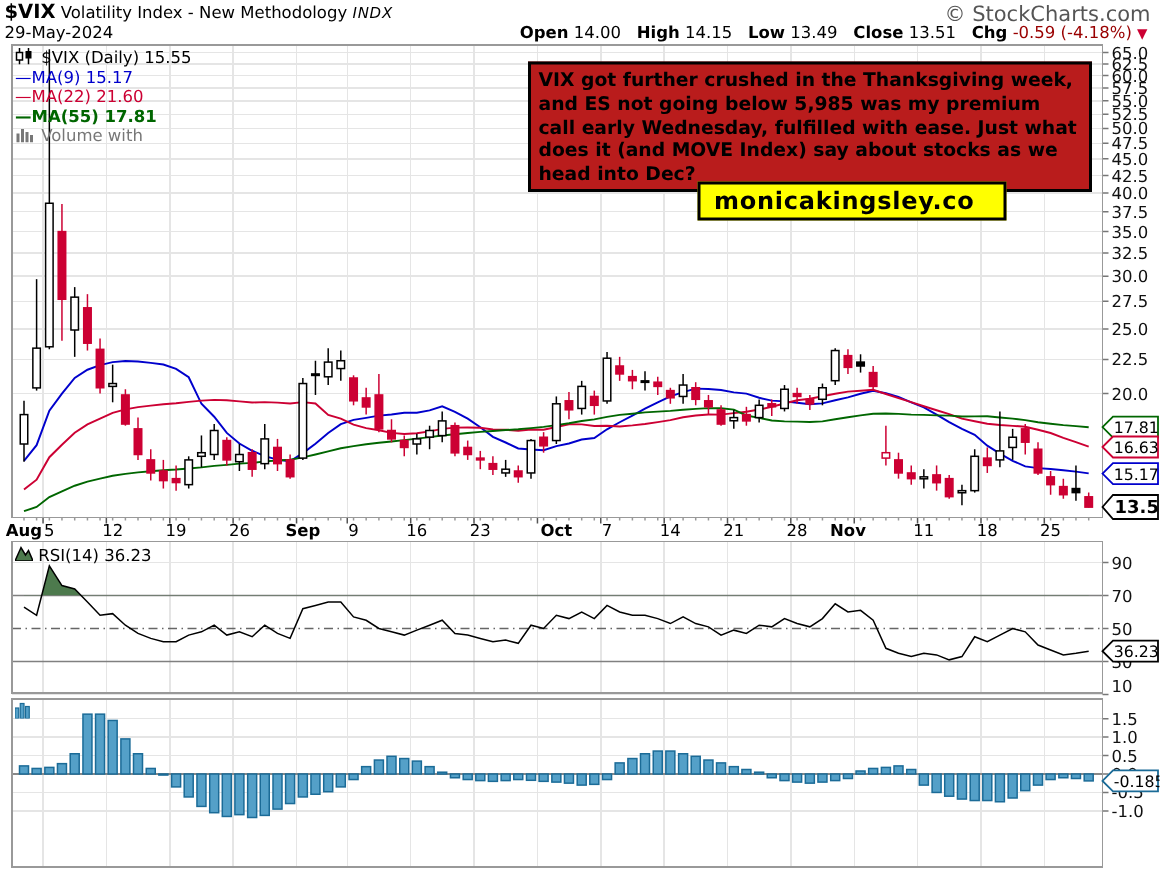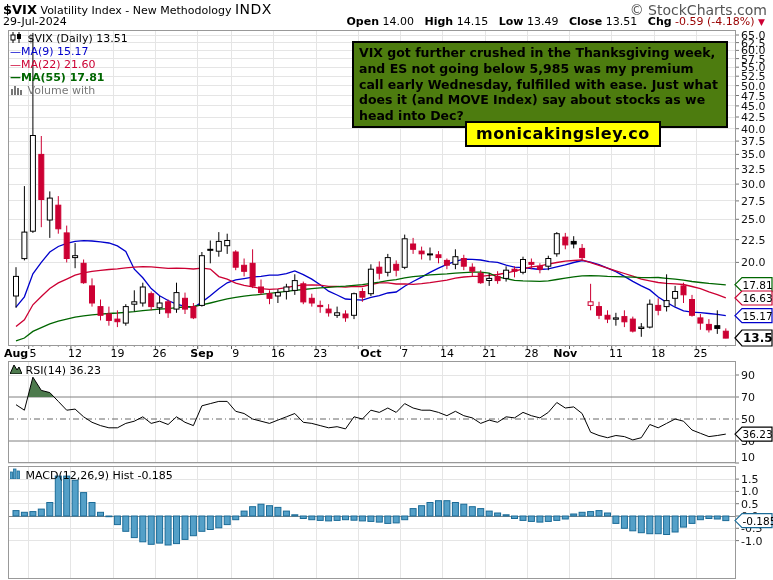--- a/index.html
+++ b/index.html
@@ -3,32 +3,32 @@
 <meta charset="utf-8">
 <style>
   html,body{margin:0;padding:0;}
   body{width:773px;height:580px;position:relative;background:#fff;
        font-family:"DejaVu Sans","Liberation Sans",sans-serif;color:#000;overflow:hidden;}
   .abs{position:absolute;}
   svg text{font-family:"DejaVu Sans","Liberation Sans",sans-serif;}
   #chart-svg{position:absolute;left:0;top:0;}
   .hdr1{top:1px;left:3px;font-size:11px;white-space:nowrap;}
   .sym{font-size:13px;font-weight:bold;text-align:center;}
-  .exch{font-size:14px;letter-spacing:.5px;}
+  .exch{font-size:10px;letter-spacing:.5px;font-style:italic;}
   .copy{top:2px;right:6px;font-size:14px;color:#555;}
   .dateline{top:15px;left:3px;font-size:11px;}
   .quote{top:15px;right:8px;font-size:11px;white-space:nowrap;margin-left:40px;}
   .quote b{margin-left:7px;}
   .legend{left:10px;font-size:11px;line-height:13px;white-space:nowrap;pointer-events:none;}
   .legend .ic{display:inline-block;vertical-align:-1px;margin-right:2px;}
   .lgrow{height:13px;}
-  .annot{left:352px;top:41px;width:362px;background:#4d7c0f;border:2px solid #000;
+  .annot{left:352px;top:41px;width:362px;background:#b91c1c;border:2px solid #000;
          padding:2px 5px;font-size:12.5px;font-weight:bold;line-height:1.26;}
   .wm{left:465px;top:121px;background:#ffff00;border:2px solid #000;
-      padding:1px 9px 2px 9px;font-size:16px;font-weight:bold;letter-spacing:.5px;}
+      padding:1px 19px 2px 9px;font-size:16px;font-weight:bold;letter-spacing:.5px;}
   .panlegend{font-size:11px;white-space:nowrap;pointer-events:none;}
   .chg-neg{color:#990000;}
   .tri{color:#cc0033;font-size:9px;}
 </style>
 </head>
 <body>
 
 <div class="abs" id="chart-canvas" style="left:0;top:0;">
   <svg id="chart-svg" width="773" height="580">
       <rect x="0" y="0" width="773" height="580" fill="#fff"></rect>
@@ -576,21 +576,21 @@
     </svg>
 </div>
 
 <div class="abs hdr1">
   <span class="sym">$VIX</span>
   <span>Volatility Index - New Methodology</span>
   <span class="exch">INDX</span>
 </div>
 <div class="abs copy">© StockCharts.com</div>
 
-<div class="abs dateline">29-Jul-2024</div>
+<div class="abs dateline">29-May-2024</div>
 <div class="abs quote">
   <b>Open</b>
   <span>14.00</span>
   <b>High</b>
   <span>14.15</span>
   <b>Low</b>
   <span>13.49</span>
   <b>Close</b>
   <span>13.51</span>
   <b>Chg</b>
@@ -599,21 +599,21 @@
 </div>
 
 <div class="abs legend" style="top:32px;">
   <div class="lgrow">
     <span class="ic"><svg width="12" height="11">
           <line x1="3" y1="0" x2="3" y2="11" stroke="#000"></line>
           <rect x="1" y="3" width="4" height="5" fill="#fff" stroke="#000"></rect>
           <line x1="9" y1="0" x2="9" y2="11" stroke="#000"></line>
           <rect x="7" y="2" width="4" height="5" fill="#000"></rect>
         </svg></span>
-    <span>$VIX (Daily) 13.51</span>
+    <span>$VIX (Daily) 15.55</span>
   </div>
   <div class="lgrow" style="color: rgb(0, 0, 204);">
     <span>—</span><span>MA(9) 15.17</span>
   </div>
   <div class="lgrow" style="color: rgb(204, 0, 51);">
     <span>—</span><span>MA(22) 21.60</span>
   </div>
   <div class="lgrow" style="color: rgb(0, 102, 0); font-weight: bold;">
     <span>—</span><span>MA(55) 17.81</span>
   </div>
@@ -637,14 +637,13 @@
       </svg></span>
   <span>RSI(14) 36.23</span>
 </div>
 
 <div class="abs panlegend" style="left:10px;top:468px;">
   <span class="ic"><svg width="12" height="11">
         <rect x="0" y="4" width="2.5" height="7" fill="#54a0c8" stroke="#1b6b97" stroke-width="0.8"></rect>
         <rect x="3.5" y="1" width="2.5" height="10" fill="#54a0c8" stroke="#1b6b97" stroke-width="0.8"></rect>
         <rect x="7" y="3" width="2.5" height="8" fill="#54a0c8" stroke="#1b6b97" stroke-width="0.8"></rect>
       </svg></span>
-  <span>MACD(12,26,9) Hist -0.185</span>
 </div>
 
 </body></html>

